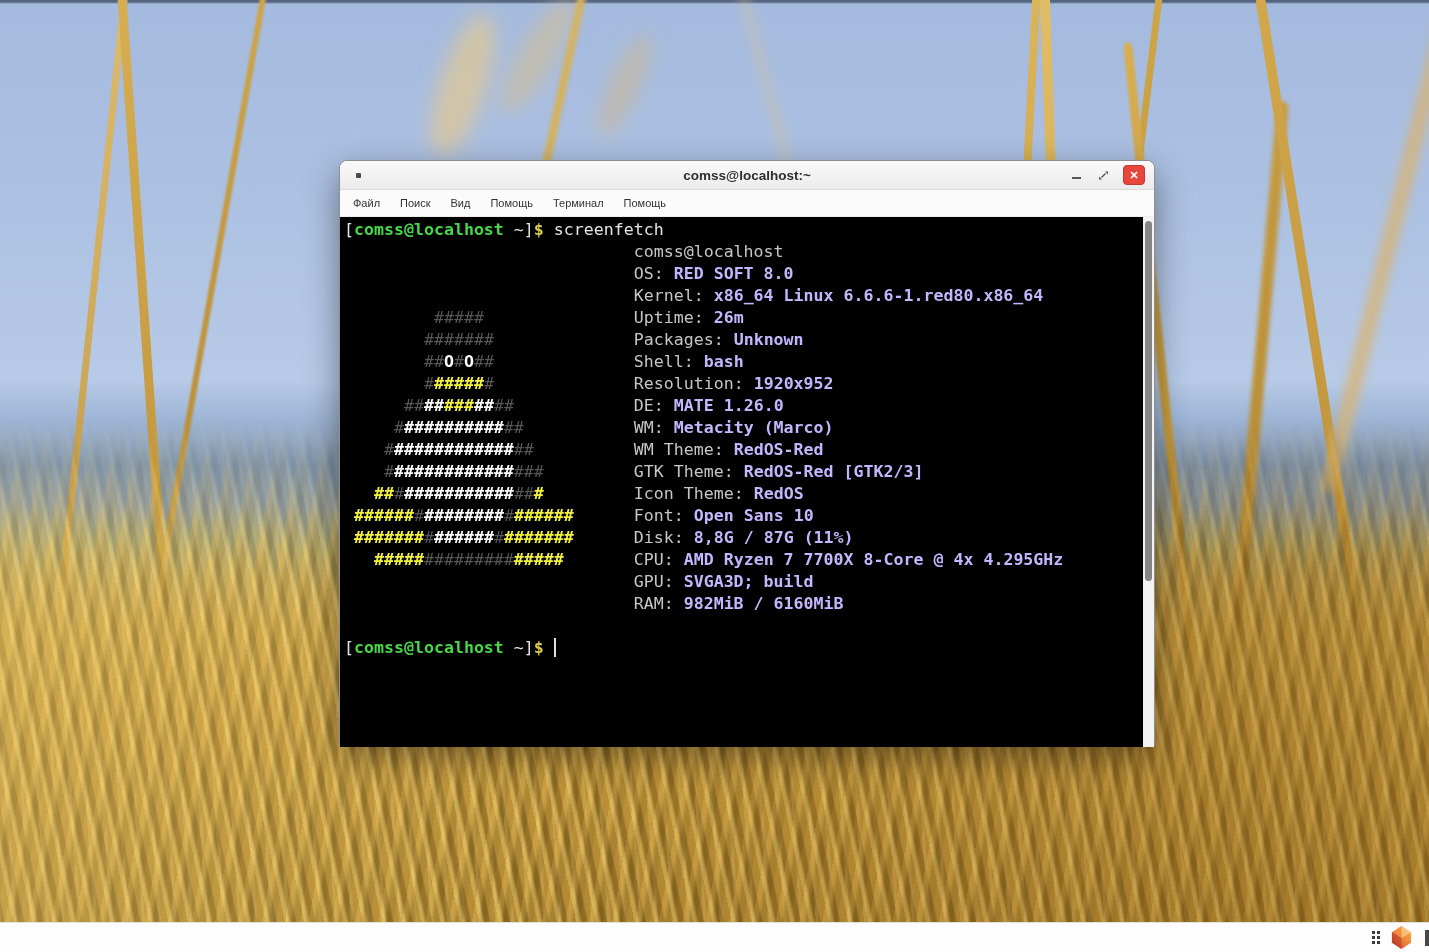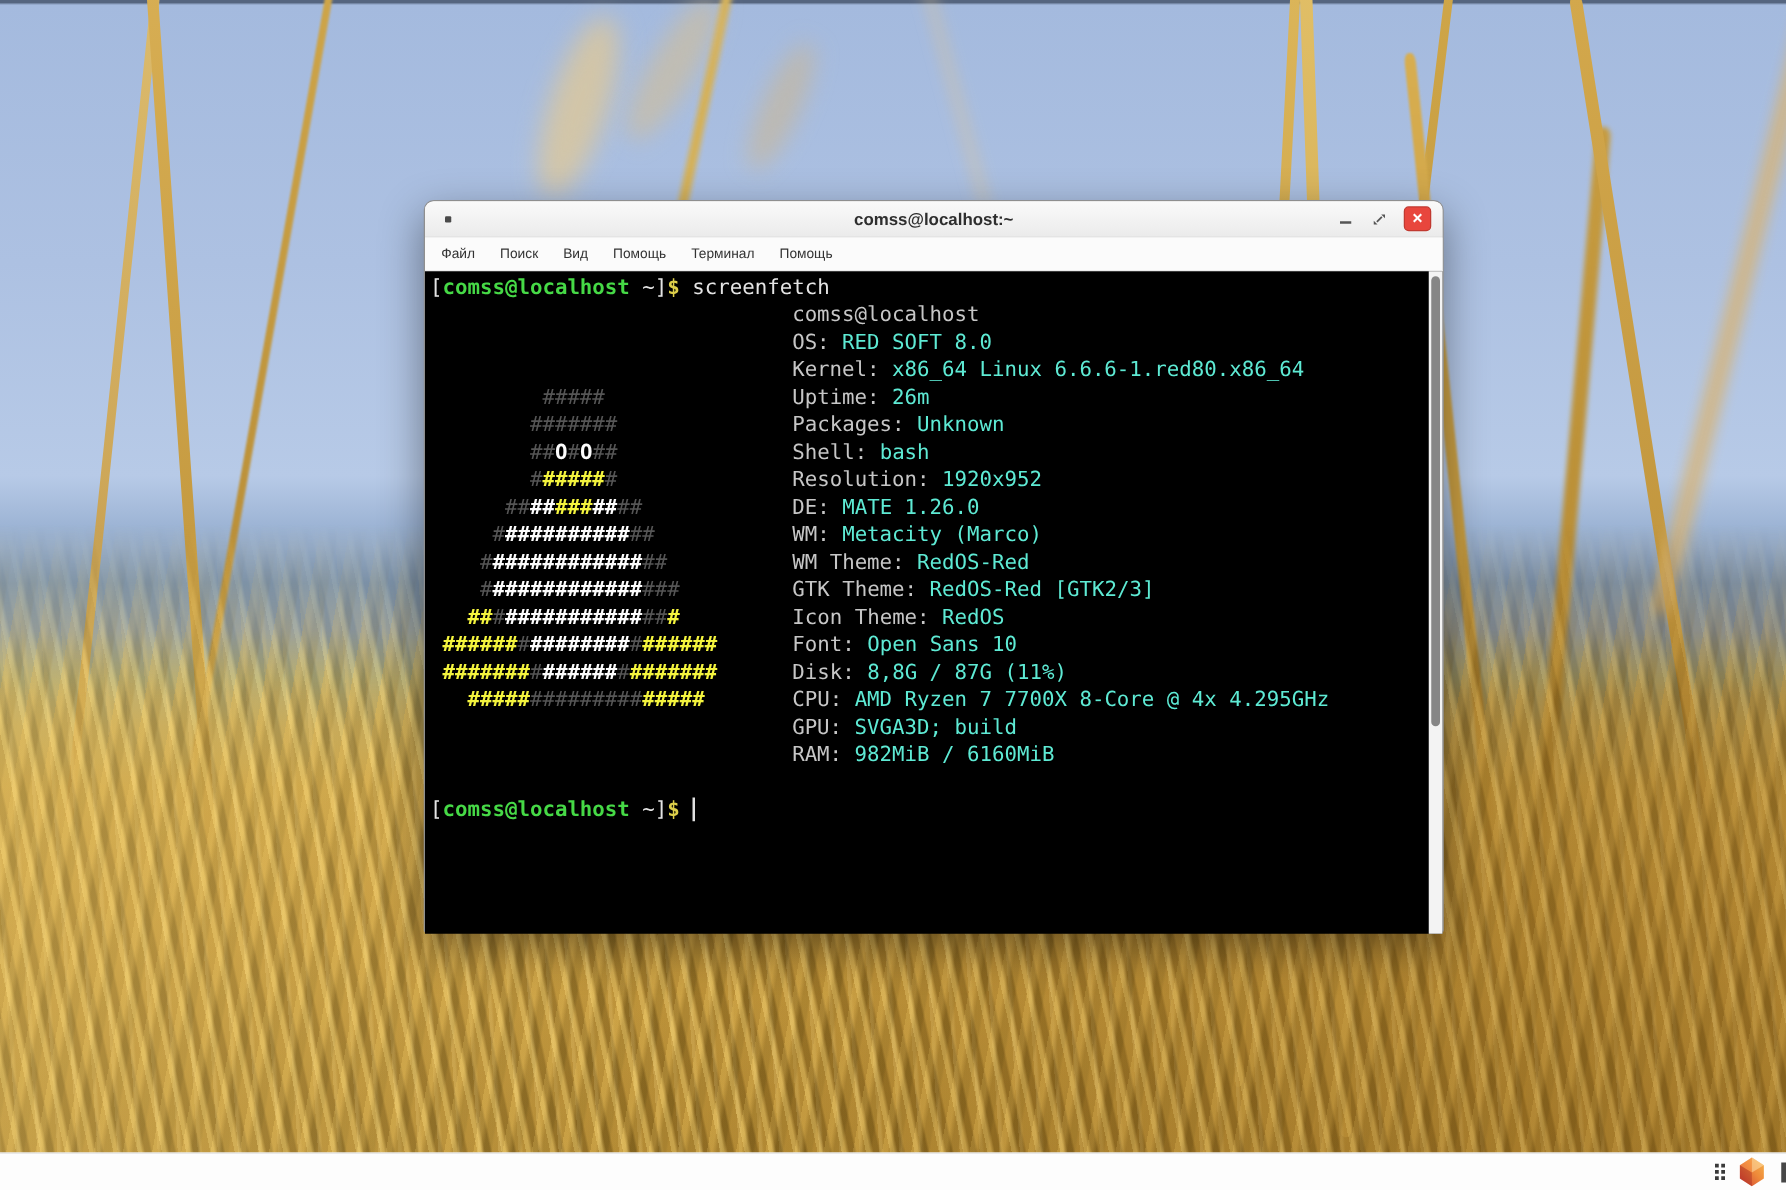--- a/index.html
+++ b/index.html
@@ -58,21 +58,21 @@
     padding-left:3px;font-size:11px;color:#333;}
   .menu-item{padding:3px 10px;}
   .term-wrap{height:530px;background:#000;display:flex;justify-content:flex-end;}
   .term-screen{flex:1;padding:2px 0 0 4px;overflow:hidden;
     font-family:"DejaVu Sans Mono",monospace;font-size:16.6px;line-height:22px;white-space:pre;}
   .term-line{height:22px;}
   .seg-t{color:#e4e4e4;}
   .seg-g{color:#46d946;font-weight:bold;}
   .seg-s{color:#ddcf4a;font-weight:bold;}
   .seg-l{color:#c6c6c6;}
-  .seg-v{color:#5eead4;font-weight:normal;}
+  .seg-v{color:#c4b5fd;font-weight:bold;}
   .seg-d{color:#565656;}
   .seg-w{color:#fdfdfd;font-weight:bold;}
   .seg-y{color:#f4f43e;font-weight:bold;}
   .cursor{display:inline-block;width:2px;height:19px;background:#e0e0e0;vertical-align:text-bottom;}
   .scrollbar{width:11px;background:#f3f3f3;position:relative;}
   .scroll-thumb{position:absolute;top:4px;left:2px;width:7px;height:360px;background:#868686;border-radius:4px;}
 
   
   .taskbar{position:absolute;left:0;bottom:0;width:100%;height:30px;z-index:6;background:#fdfdfd;
     border-top:1px solid #e2e2e2;display:flex;align-items:center;justify-content:flex-end;

